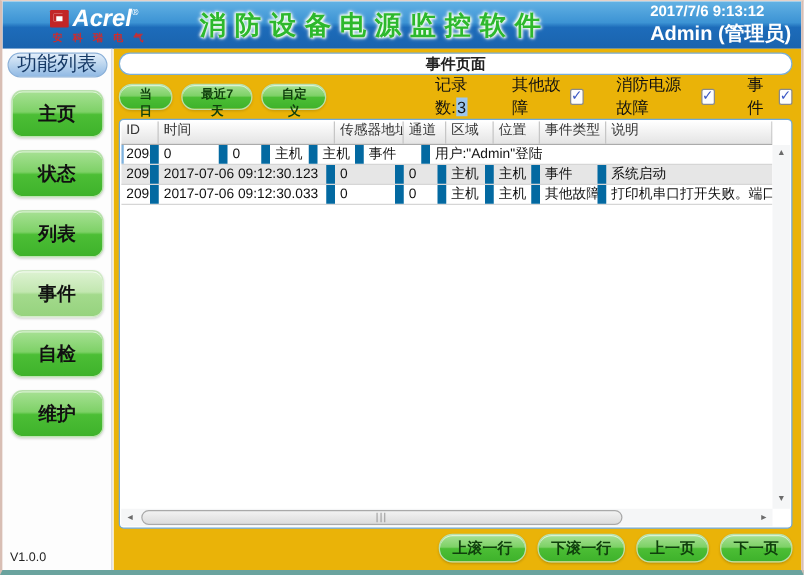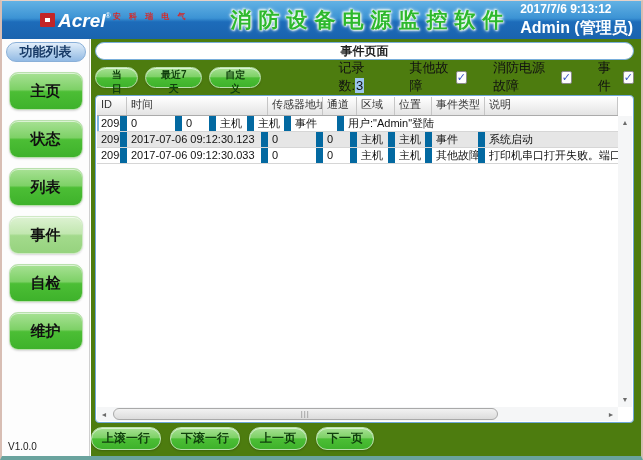--- a/index.html
+++ b/index.html
@@ -13,21 +13,21 @@
     border-top:1px solid #e6d2c8; border-bottom:4px solid #6aa39e;
     overflow:hidden;
   }
 
   
   .header{
     position:absolute; top:0; left:0; right:0; height:38px;
     background:linear-gradient(to bottom,#63b2e4 0%,#3c93d4 45%,#1d6cba 55%,#1a63ae 100%);
     display:flex; align-items:center;
   }
-  .brand{ display:flex; flex-direction:row; margin-left:38px; line-height:1; }
+  .brand{ display:flex; flex-direction:column; margin-left:38px; line-height:1; }
   .brand-top{ display:flex; align-items:flex-start; }
   .brand-logo{
     width:15px; height:14px; margin-right:3px; margin-top:2px;
     background:#c22527; position:relative; border-radius:1px;
   }
   .brand-logo::after{
     content:""; position:absolute; left:3px; top:3px; width:7px; height:6px;
     background:#fff; box-shadow:2px 2px 0 #c22527 inset;
   }
   .brand-name{ color:#fff; font-weight:bold; font-style:italic; font-size:19px; letter-spacing:0; }
@@ -45,61 +45,61 @@
   
   .sidebar{
     position:absolute; top:38px; left:0; width:88px; bottom:0;
     background:#fdfdfd; border-right:1px solid #d0d0d0;
     display:flex; flex-direction:column; align-items:center;
   }
   .sidebar-header{
     margin-top:3px; width:80px; height:20px; line-height:18px; text-align:center;
     background:linear-gradient(to bottom,#e2eefa 0%,#b9d4ee 50%,#92bae4 100%);
     border:1px solid #8ab0d8; border-radius:10px;
-    color:#173a66; font-size:13px; font-weight:bold;
+    color:#173a66; font-size:16px; font-weight:normal;
   }
   .side-btn{
     margin-top:10px; width:74px; height:38px;
     border:1px solid #b9e0ad; border-radius:9px;
     background:linear-gradient(to bottom,#a7e194 0%,#7ed167 46%,#4cbe35 52%,#3eb22b 100%);
     box-shadow:inset 0 1px 0 rgba(255,255,255,.6),0 1px 2px rgba(0,0,0,.15);
     color:#111; font-size:15px; font-weight:bold; cursor:pointer;
     font-family:inherit;
   }
   .side-btn.active{
     background:linear-gradient(to bottom,#ddf2d2 0%,#c2e7b0 46%,#a3da8c 52%,#96d37e 100%);
     border-color:#cfe9c5;
   }
   .sidebar-version{
     margin-top:auto; align-self:flex-start;
     padding:0 0 4px 6px; font-size:10px; color:#222;
   }
 
   
-  .main{ position:absolute; top:38px; left:89px; right:0; bottom:0; background:#4d7c0f; }
+  .main{ position:absolute; top:38px; left:89px; right:0; bottom:0; background:#eab308; }
 
   .page-title-pill{
     position:absolute; top:3px; left:4px; right:7px; height:18px;
     border:1px solid #79aeda; border-radius:9px; background:#fff;
     text-align:center; font-size:12px; font-weight:bold; color:#222; line-height:16px;
   }
 
   .filter-row{
     position:absolute; top:25px; left:4px; right:7px; height:26px;
     display:flex; align-items:center;
   }
   .pill-btn{
     height:21px; padding:0 12px; margin-right:7px;
     border:1px solid #b9e0ad; border-radius:11px;
     background:linear-gradient(to bottom,#a7e194 0%,#7ed167 46%,#4cbe35 52%,#3eb22b 100%);
     box-shadow:inset 0 1px 0 rgba(255,255,255,.6),0 1px 2px rgba(0,0,0,.15);
     color:#10400d; font-size:10px; font-weight:bold; cursor:pointer;
     font-family:inherit;
   }
-  .record-count{ margin-left:70px; font-size:13px; color:#111; }
+  .record-count{ margin-left:70px; font-size:13px; color:#111;text-align:center; }
   .record-count .count-val{ background:#9cc6ee; padding:0 1px; }
   .checkbox-group{ display:flex; align-items:center; margin-left:auto; }
   .cb-item{ display:flex; align-items:center; margin-left:26px; font-size:13px; color:#111; cursor:pointer; }
   .cb-box{
     width:13px; height:13px; margin-left:5px;
     border:1px solid #8a8a8a; background:#fdfdfd; border-radius:2px;
     display:inline-flex; align-items:center; justify-content:center;
     font-size:11px; line-height:1; color:#3a57c4; font-weight:bold;
   }
 
@@ -139,21 +139,21 @@
   .h-thumb{
     position:absolute; left:2px; top:1px; height:12px; width:78%;
     background:linear-gradient(to bottom,#f2f2f2,#dcdcdc); border:1px solid #a9a9a9; border-radius:6px;
     display:flex; align-items:center; justify-content:center; cursor:pointer;
   }
   .h-grip{ font-size:8px; color:#8a8a8a; letter-spacing:1px; line-height:1; }
 
   
   .nav-row{
     position:absolute; left:0; right:7px; bottom:6px; height:23px;
-    display:flex; align-items:center; gap:9px;
+    display:flex; justify-content:flex-end; align-items:center; gap:9px;
   }
   .nav-btn{
     height:23px; padding:0 10px;
     border:1px solid #b9e0ad; border-radius:11px;
     background:linear-gradient(to bottom,#a7e194 0%,#7ed167 46%,#4cbe35 52%,#3eb22b 100%);
     box-shadow:inset 0 1px 0 rgba(255,255,255,.6),0 1px 2px rgba(0,0,0,.2);
     color:#10400d; font-size:12px; font-weight:bold; cursor:pointer;
     font-family:inherit;
   }
 

